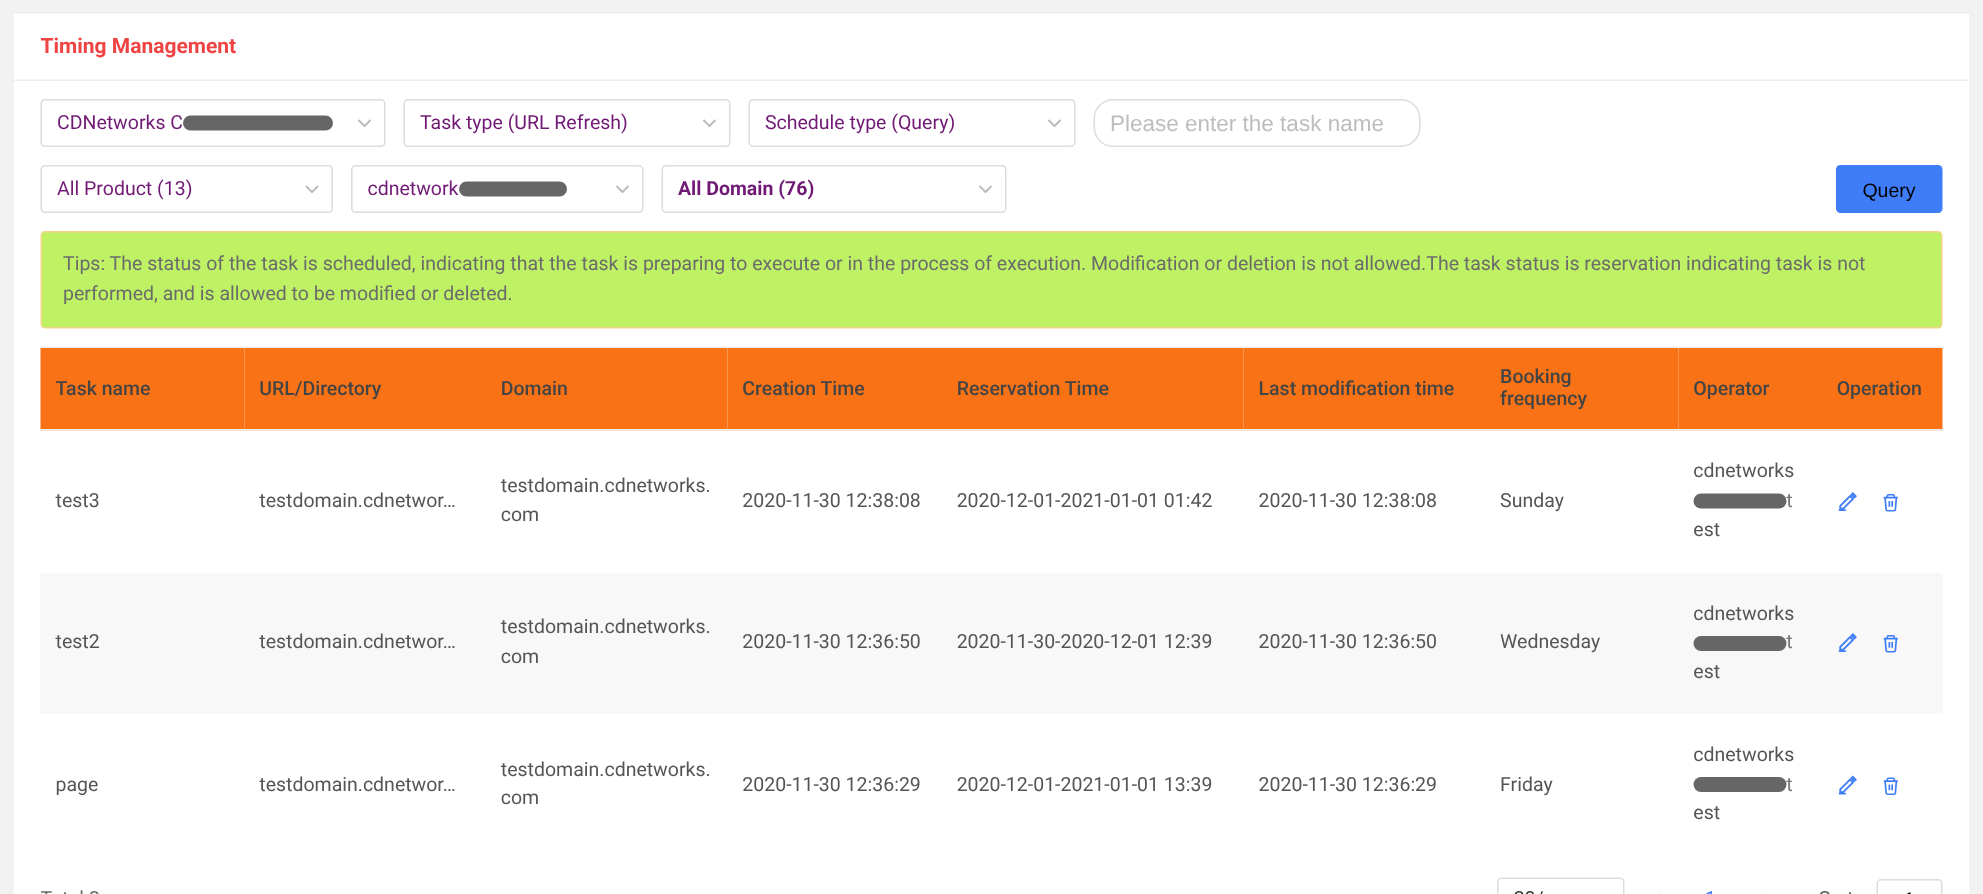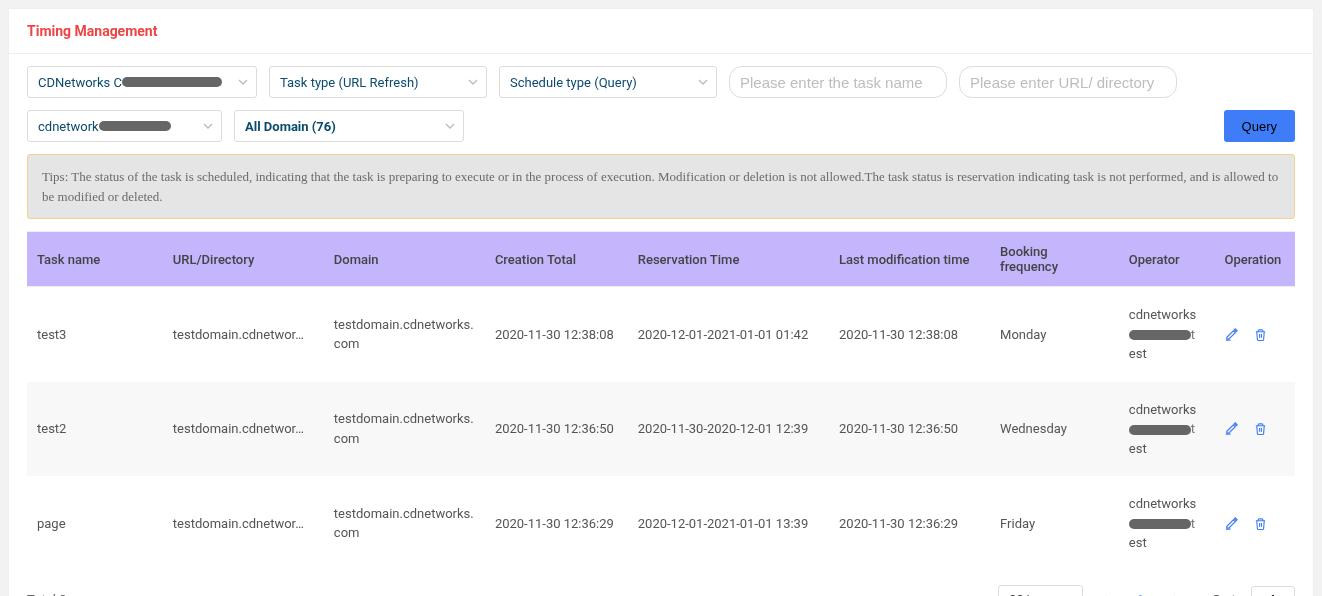--- a/index.html
+++ b/index.html
@@ -35,21 +35,21 @@
     .select {
       position: relative;
       height: 32px;
       border: 1px solid #dcdcdc;
       border-radius: 3px;
       display: flex;
       align-items: center;
       padding: 0 28px 0 10px;
       background: #fff;
       cursor: pointer;
-      color: #0c4a6e;
+      color: #701a75;
       white-space: nowrap;
       overflow: hidden;
     }
     .select .chev {
       position: absolute;
       right: 8px;
       top: 50%;
       transform: translateY(-50%);
       color: #bbb;
     }
@@ -69,35 +69,34 @@
       background: #3f7cf7;
       color: #000000;
       border: none;
       border-radius: 3px;
       cursor: pointer;
       font-size: 13px;
     }
     .tips {
       margin: 0 18px 12px;
       border: 1px solid #f4d48a;
-      background: #e5e5e5;
+      background: #bef264;
       color: #6b6b6b;
       padding: 12px 14px;
       border-radius: 3px;
       line-height: 1.5;
-      font-family: Liberation Serif, serif;
     }
     table.data {
       width: calc(100% - 36px);
       margin: 0 18px;
       border-collapse: collapse;
       table-layout: fixed;
     }
     table.data thead th {
-      background: #c4b5fd;
+      background: #f97316;
       text-align: left;
       font-weight: 500;
       color: #444;
       padding: 12px 10px;
       border-top: 1px solid #eee;
       border-bottom: 1px solid #eee;
       font-size: 13px;
     }
     table.data tbody tr:nth-child(even) { background: #f8f8f8; }
     table.data tbody td {
@@ -170,23 +169,30 @@
       </div>
       <div class="select" style="width:218px;">
         <span>Schedule type (Query)</span>
         <span class="chev">
           <svg width="10" height="6" viewBox="0 0 10 6">
               <path d="M1 1l4 4 4-4" stroke="currentColor" fill="none" stroke-width="1.3"></path>
             </svg>
         </span>
       </div>
       <input class="input" style="width: 218px;" placeholder="Please enter the task name">
-      <input class="input" style="width: 218px;" placeholder="Please enter URL/ directory">
     </div>
     <div class="filters-row">
+      <div class="select" style="width:195px;">
+        <span>All Product (13)</span>
+        <span class="chev">
+          <svg width="10" height="6" viewBox="0 0 10 6">
+              <path d="M1 1l4 4 4-4" stroke="currentColor" fill="none" stroke-width="1.3"></path>
+            </svg>
+        </span>
+      </div>
       <div class="select" style="width:195px;">
         <span>cdnetwork</span>
         <span class="redact"></span>
         <span class="chev">
           <svg width="10" height="6" viewBox="0 0 10 6">
               <path d="M1 1l4 4 4-4" stroke="currentColor" fill="none" stroke-width="1.3"></path>
             </svg>
         </span>
       </div>
       <div class="select" style="width:230px;font-weight:bold;">
@@ -217,37 +223,37 @@
         <col style="width:160px">
       <col style="width:128px">
         <col style="width:95px">
         <col style="width:80px">
     </colgroup>
     <thead>
       <tr>
         <th>Task name</th>
         <th>URL/Directory</th>
         <th>Domain</th>
-        <th>Creation Total</th>
+        <th>Creation Time</th>
         <th>Reservation Time</th>
         <th>Last modification time</th>
         <th>Booking frequency</th>
         <th>Operator</th>
         <th>Operation</th>
       </tr>
     </thead>
     <tbody id="tbody">
         <tr>
           <td>test3</td>
           <td class="ellipsis">testdomain.cdnetwor…</td>
           <td>testdomain.cdnetworks.com</td>
           <td>2020-11-30 12:38:08</td>
           <td>2020-12-01-2021-01-01 01:42</td>
           <td>2020-11-30 12:38:08</td>
-          <td>Monday</td>
+          <td>Sunday</td>
           <td><span>cdnetworks</span><br><span class="redact redact-sm"></span><span style="color:#777">t</span><br><span>est</span></td>
           <td>
             <div class="op-icons">
               <span class="icon-btn">
                 <svg width="15" height="15" viewBox="0 0 16 16">
                   <path d="M3 13h2l7-7-2-2-7 7v2zM11 3l2 2 1-1-2-2-1 1z" fill="none" stroke="currentColor" stroke-width="1.3"></path>
                   <path d="M2 14h5" stroke="currentColor" stroke-width="1.3"></path>
                 </svg>
               </span>
               <span class="icon-btn">

